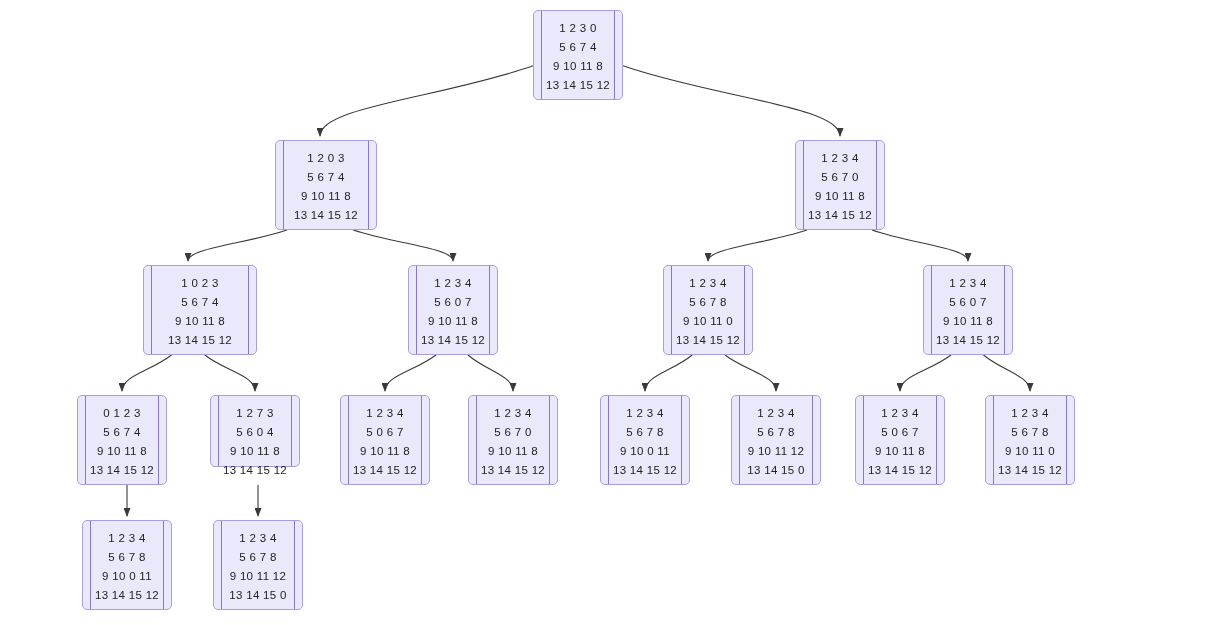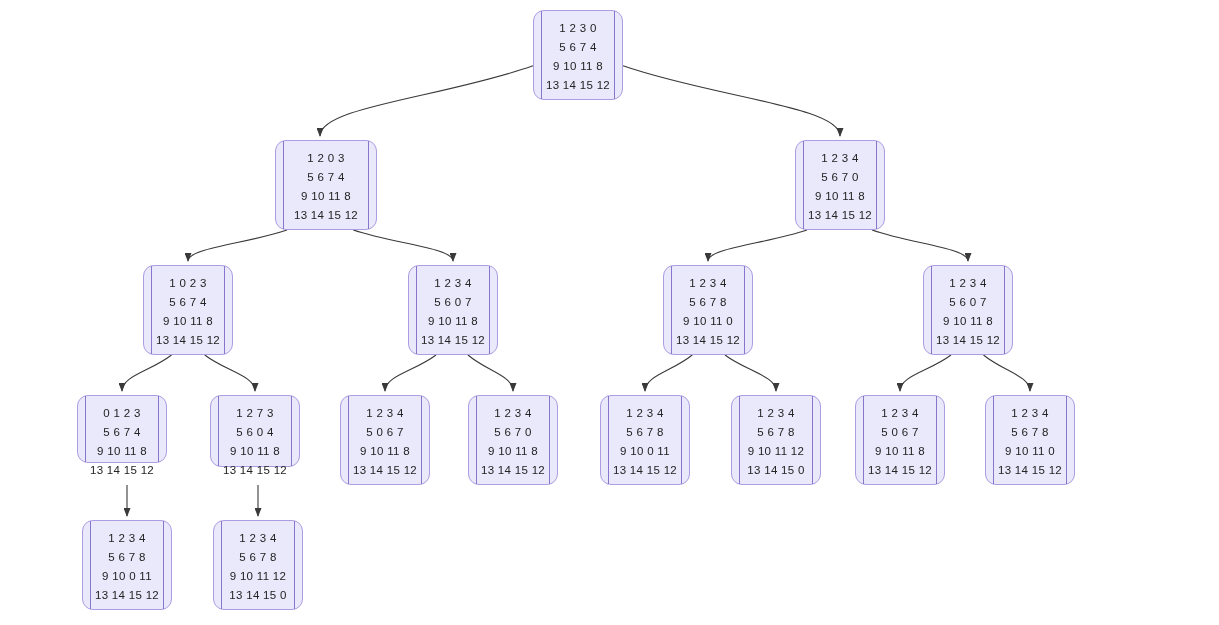--- a/index.html
+++ b/index.html
@@ -19,21 +19,21 @@
     position: absolute;
     left: 0;
     top: 0;
     pointer-events: none;
   }
   .node {
     position: absolute;
     box-sizing: border-box;
     background: var(--node-fill);
     border: 1.5px solid var(--node-border);
-    border-radius: 11px;
+    border-radius: 5px;
   }
   .node .side-lines {
     position: absolute;
     left: 7px;
     right: 7px;
     top: 0;
     bottom: 0;
     border-left: 1px solid var(--node-inner);
     border-right: 1px solid var(--node-inner);
     pointer-events: none;
@@ -106,21 +106,21 @@
       </div>
       <div class="node" style="left: 795px; top: 140px; width: 90px; height: 90px;">
         <div class="side-lines"></div>
         <div class="rows">
           <div class="row">1 2 3 4</div>
           <div class="row">5 6 7 0</div>
           <div class="row">9 10 11 8</div>
           <div class="row">13 14 15 12</div>
         </div>
       </div>
-      <div class="node" style="left: 143px; top: 265px; width: 90px; height: 90px;">
+      <div class="node" style="left: 143px; top: 265px; width: 114px; height: 90px;">
         <div class="side-lines"></div>
         <div class="rows">
           <div class="row">1 0 2 3</div>
           <div class="row">5 6 7 4</div>
           <div class="row">9 10 11 8</div>
           <div class="row">13 14 15 12</div>
         </div>
       </div>
       <div class="node" style="left: 408px; top: 265px; width: 90px; height: 90px;">
         <div class="side-lines"></div>
@@ -142,21 +142,21 @@
       </div>
       <div class="node" style="left: 923px; top: 265px; width: 90px; height: 90px;">
         <div class="side-lines"></div>
         <div class="rows">
           <div class="row">1 2 3 4</div>
           <div class="row">5 6 0 7</div>
           <div class="row">9 10 11 8</div>
           <div class="row">13 14 15 12</div>
         </div>
       </div>
-      <div class="node" style="left: 77px; top: 395px; width: 90px; height: 68px;">
+      <div class="node" style="left: 77px; top: 395px; width: 90px; height: 90px;">
         <div class="side-lines"></div>
         <div class="rows">
           <div class="row">0 1 2 3</div>
           <div class="row">5 6 7 4</div>
           <div class="row">9 10 11 8</div>
           <div class="row">13 14 15 12</div>
         </div>
       </div>
       <div class="node" style="left: 210px; top: 395px; width: 90px; height: 72px;">
         <div class="side-lines"></div>

